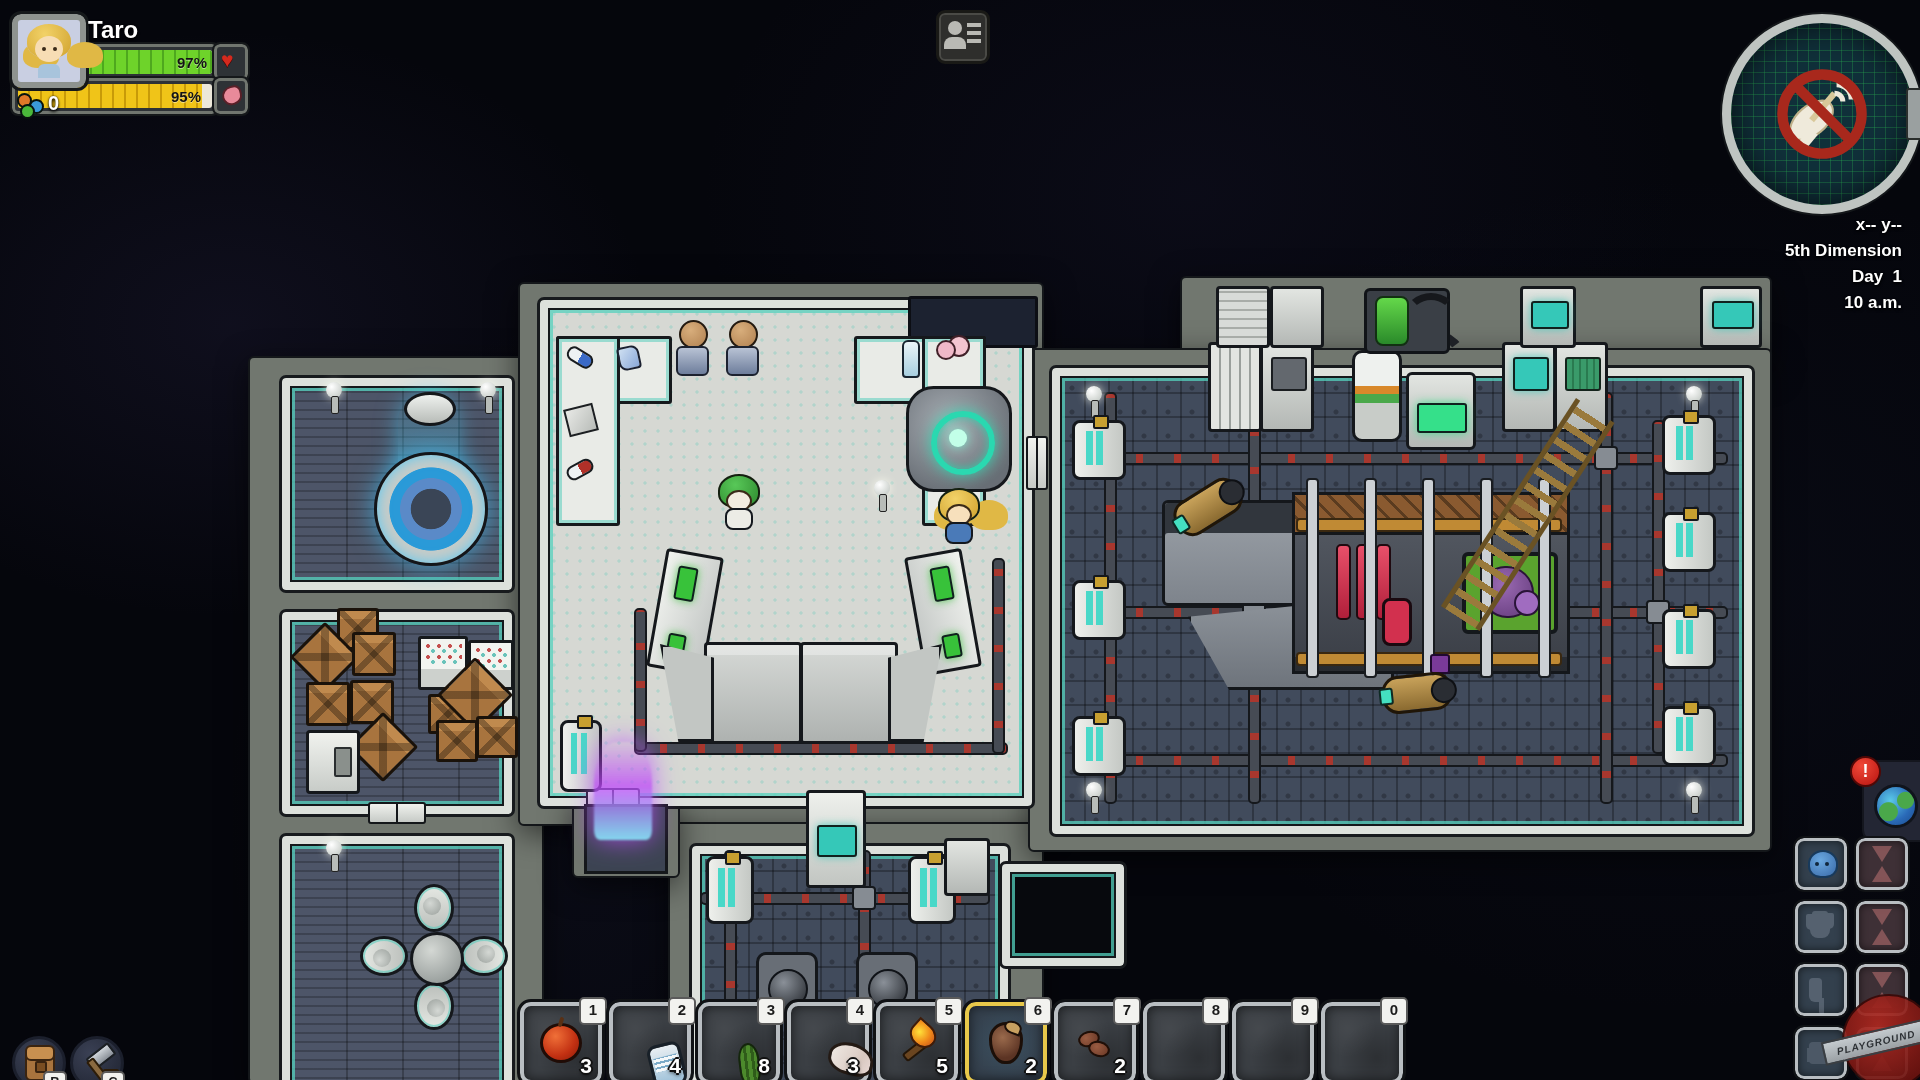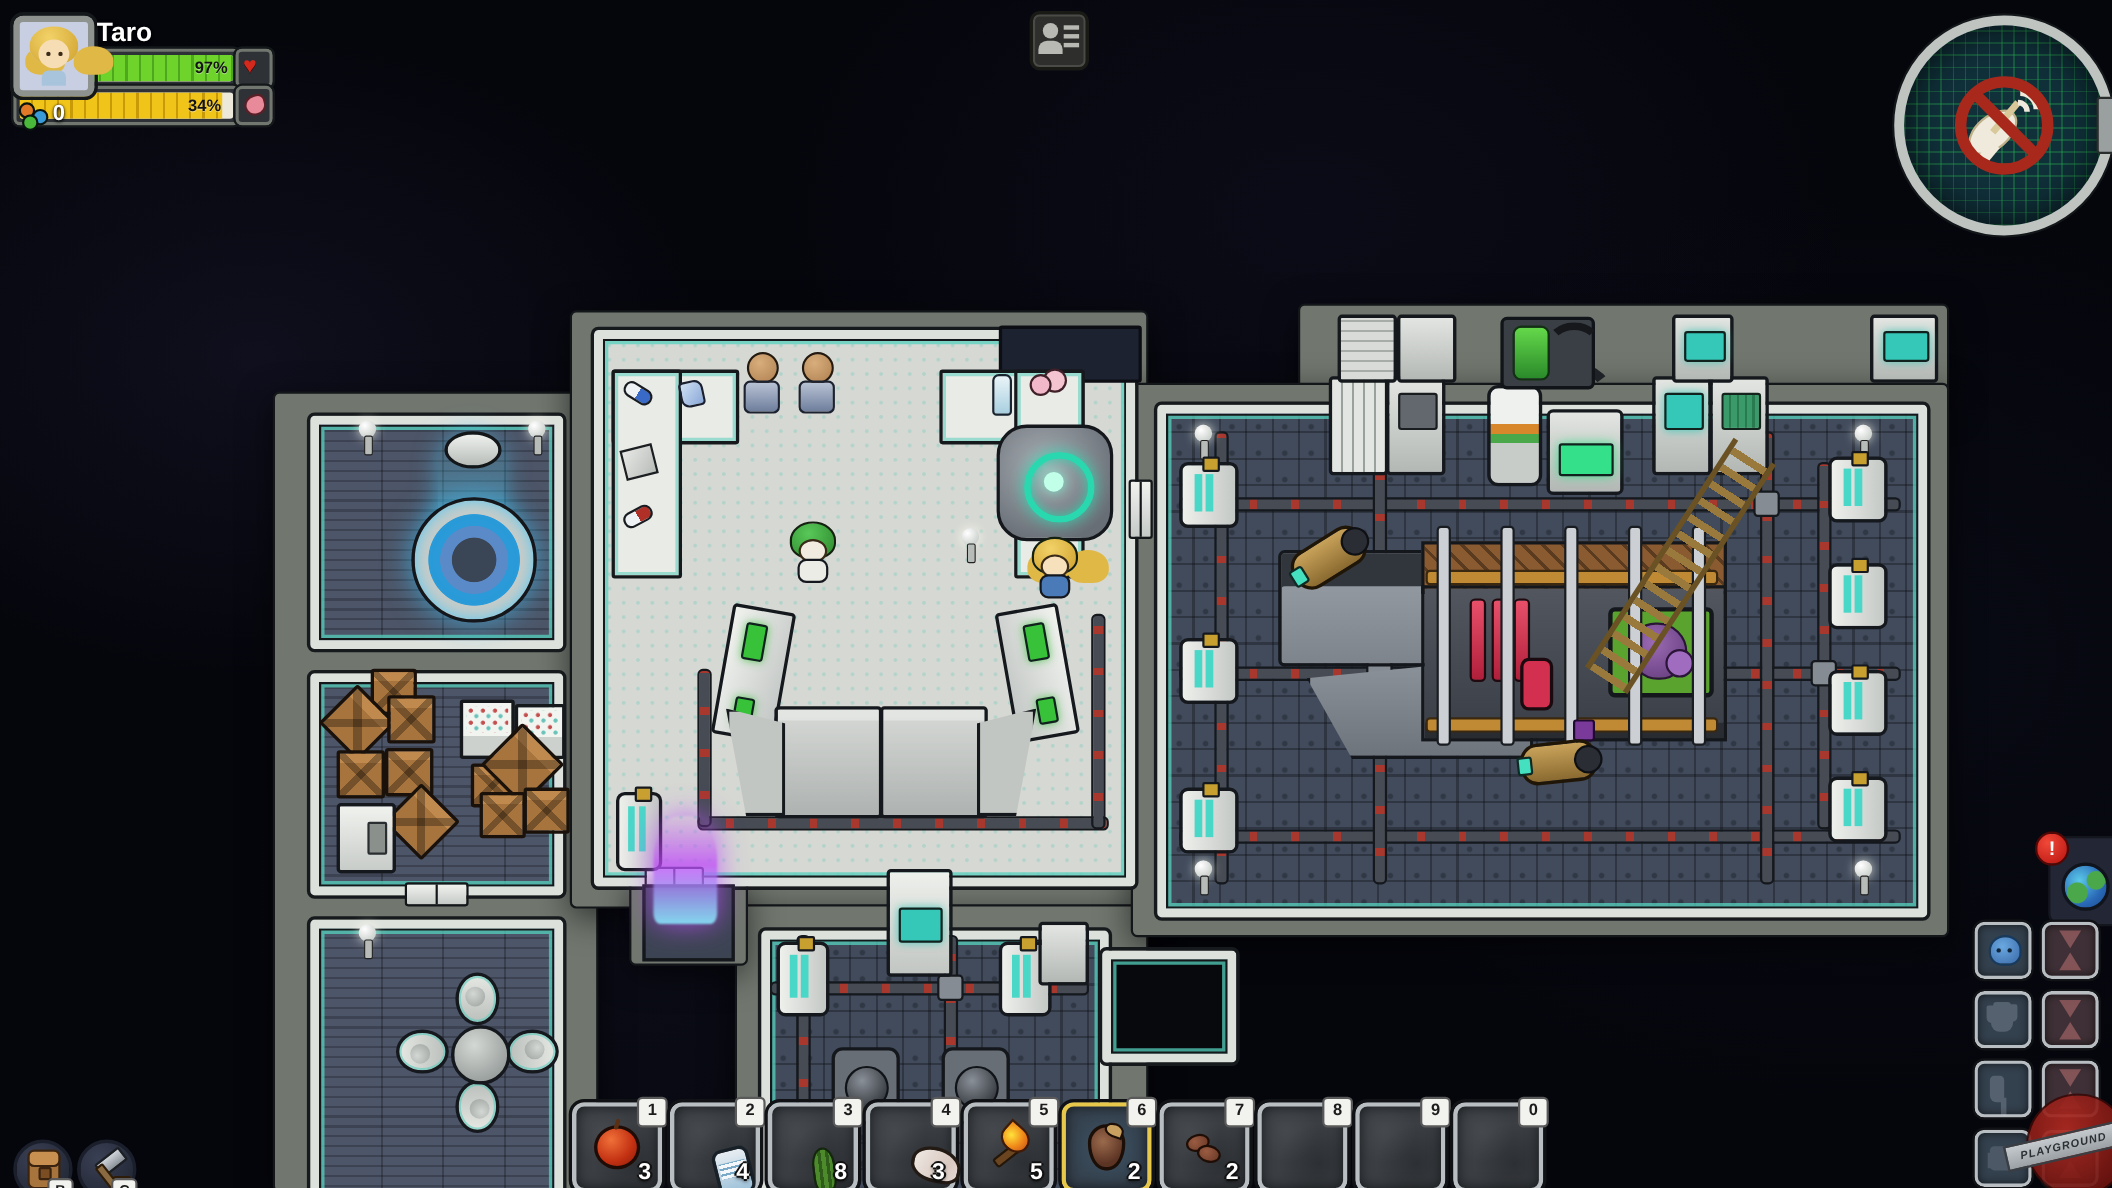--- a/index.html
+++ b/index.html
@@ -323,21 +323,21 @@
       </div>
       <span class="barlabel" style="right:8px;">97%</span>
     </div>
     <div class="barframe" style="left:214px;top:44px;width:28px;height:30px;">
       <span style="position:absolute;left:4px;top:1px;color:#d42a1e;font-size:21px;text-shadow:0 1px 0 #400;">♥</span>
     </div>
     <div class="barframe" style="left:12px;top:78px;width:200px;height:30px;">
       <div class="bartrack">
         <div class="abs" style="left:0;top:0;height:100%;width:95%;background:repeating-linear-gradient(90deg,#f0c418 0 10px,#c89a08 10px 12px);"></div>
       </div>
-      <span class="barlabel" style="right:14px;">34%</span>
+      <span class="barlabel" style="right:14px;">95%</span>
     </div>
     <div class="barframe" style="left:214px;top:78px;width:28px;height:30px;">
       <div style="position:absolute;left:5px;top:5px;width:16px;height:15px;background:#e88a9a;border:2px solid #5a2028;border-radius:60% 40% 55% 55%;transform:rotate(-14deg);"></div>
     </div>
     <div class="abs" style="left:12px;top:14px;width:62px;height:62px;background:#c9cfe2;border:6px solid #8e938f;outline:3px solid #15181a;border-radius:9px;">
       <div style="position:absolute;left:9px;top:4px;width:44px;height:34px;border-radius:50% 50% 42% 42%;background:radial-gradient(circle at 40% 30%,#f2d268,#d0a22e);box-shadow:-8px 14px 0 -4px #e0b845, 36px 14px 0 -4px #e0b845;"></div>
       <div style="position:absolute;left:17px;top:16px;width:28px;height:26px;border-radius:50%;background:#f7ddb4;"></div>
       <div style="position:absolute;left:24px;top:27px;width:4px;height:4px;border-radius:50%;background:#3a2a18;box-shadow:11px 0 0 #3a2a18;"></div>
       <div style="position:absolute;left:20px;top:44px;width:22px;height:14px;border-radius:6px 6px 0 0;background:#a8c4dc;"></div>
     </div>
@@ -368,20 +368,26 @@
         <path d="M31 10 a7 7 0 0 1 7 7" stroke="#efeadb" stroke-width="2.4" fill="none"></path>
         <path d="M30 14 a4 4 0 0 1 4 4" stroke="#efeadb" stroke-width="2.4" fill="none"></path>
         <path d="M13 37 l5 -6 l4 3 l-5 6 z" fill="#efeadb"></path>
         <circle cx="24" cy="24" r="19" stroke="#a8281c" stroke-width="5" fill="none"></circle>
         <line x1="11" y1="10" x2="38" y2="37" stroke="#a8281c" stroke-width="5"></line>
       </svg>
     </div>
   </div>
   <div class="abs" style="left:1906px;top:88px;width:14px;height:48px;background:#9aa0a0;border:2px solid #2a2e2c;border-radius:3px;z-index:5;"></div>
 
+  <div class="abs tshadow" style="left:1600px;top:212px;width:302px;text-align:right;font-size:17px;line-height:26px;z-index:5;">
+    <div>x-- y--</div>
+    <div>5th Dimension</div>
+    <div style="white-space:pre;">Day  1</div>
+    <div>10 a.m.</div>
+  </div>
 
   <div class="abs" style="left:1862px;top:760px;width:58px;height:78px;background:#232634;border:2px solid #14161e;border-radius:12px 0 0 12px;z-index:5;">
     <div style="position:absolute;left:10px;top:22px;width:38px;height:38px;border-radius:50%;border:3px solid #10141c;background:
       radial-gradient(circle at 30% 65%, #4aa84a 9px, transparent 10px),
       radial-gradient(circle at 75% 35%, #4aa84a 8px, transparent 9px),
       radial-gradient(circle at 35% 35%, #5ac8e8, #2a6ab8 60%, #1a4a8a);"></div>
     <div style="position:absolute;left:-14px;top:-6px;width:27px;height:27px;border-radius:50%;background:radial-gradient(circle at 35% 30%,#f04838,#b81410);border:2px solid #500806;text-align:center;">
       <span style="font-size:18px;line-height:26px;color:#fff;">!</span>
     </div>
   </div>

